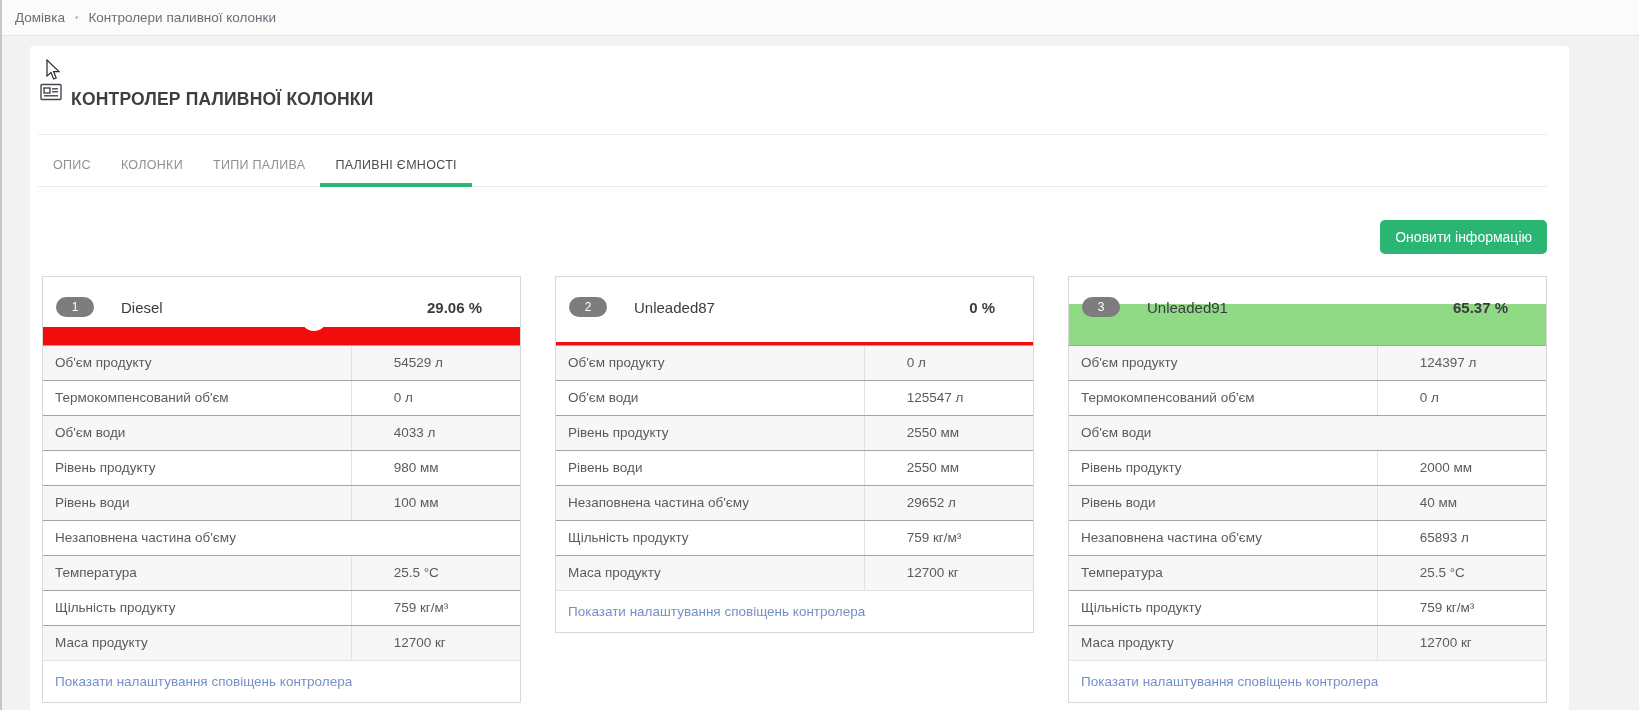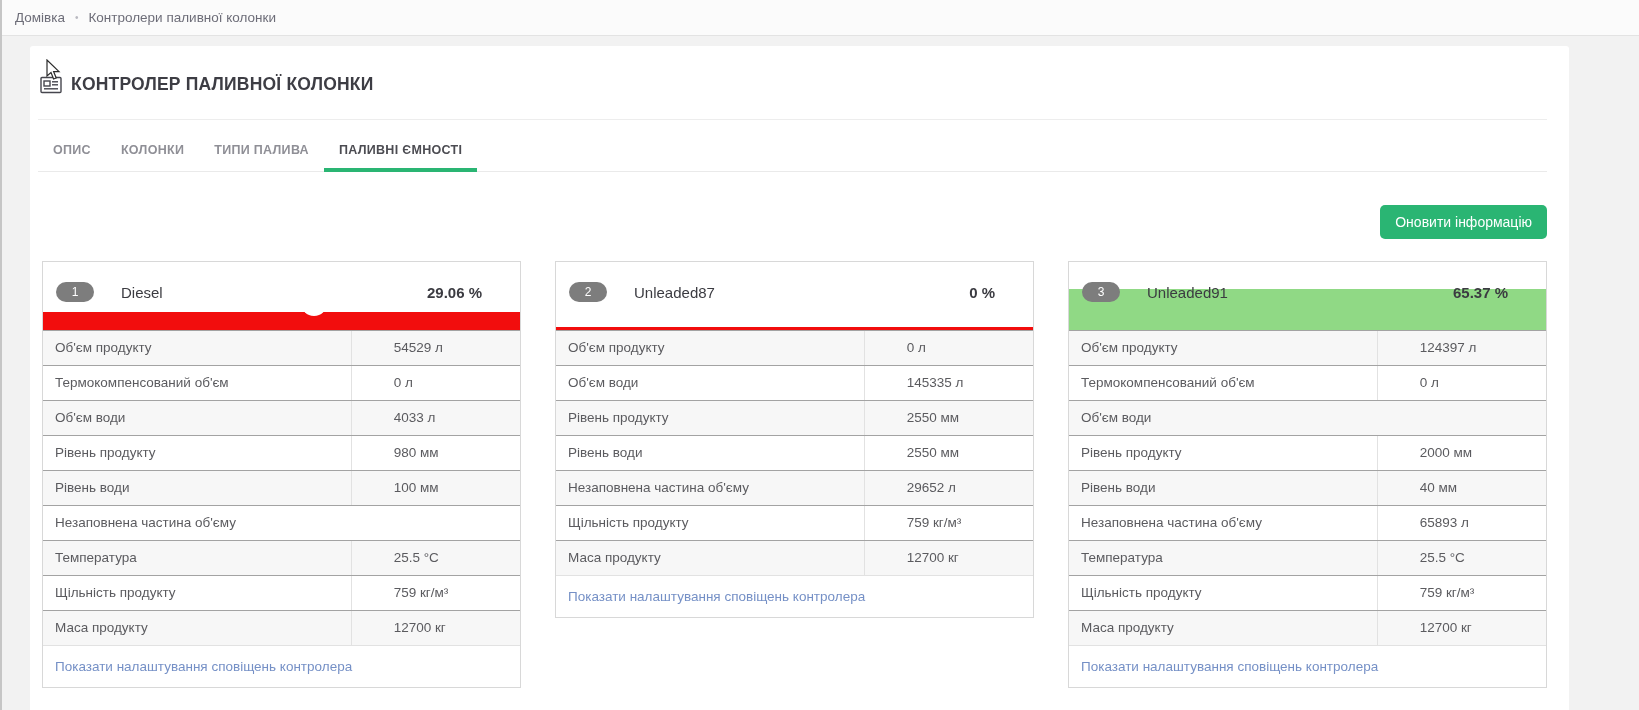--- a/index.html
+++ b/index.html
@@ -29,30 +29,31 @@
   }
   .page-header {
     display: flex; align-items: center; gap: 9px;
     padding: 0 0 24px 2px;
     border-bottom: 1px solid #ededed;
   }
   .title-icon { display: inline-flex; color: #46464e; }
   .page-title {
     font-size: 17.5px; font-weight: 700; color: #3d3d44;
     letter-spacing: 0.2px;
+    margin-top: 15px;
   }
   
   .tabs {
     display: flex; margin-top: 10px;
     border-bottom: 1px solid #eaeaea;
     padding-left: 0;
   }
   .tab {
     padding: 13px 15px 11px; cursor: pointer;
-    font-size: 12.5px; font-weight: 700; color: #8f8f96;
+    font-size: 12.5px; font-weight: 400; color: #8f8f96;
     letter-spacing: 0.3px; border-bottom: 4px solid transparent;
     margin-bottom: -1px;
   }
   .tab.active { color: #4c4c52; border-bottom-color: var(--accent-green); }
   
   .toolbar { display: flex; justify-content: flex-end; margin-top: 33px; }
   .refresh-btn {
     background: var(--accent-green); color: #ffffff;
     border: none; border-radius: 5px;
     font-family: inherit; font-size: 14px;
@@ -190,21 +191,21 @@
         <span class="tank-percent">0 %</span>
       </div>
     </div>
     <div class="rows">
           <div class="row">
     <div class="cell label">Об'єм продукту</div>
     <div class="cell value">0 л</div>
   </div>
           <div class="row">
     <div class="cell label">Об'єм води</div>
-    <div class="cell value">145335 л</div>
+    <div class="cell value">125547 л</div>
   </div>
           <div class="row">
     <div class="cell label">Рівень продукту</div>
     <div class="cell value">2550 мм</div>
   </div>
           <div class="row">
     <div class="cell label">Рівень води</div>
     <div class="cell value">2550 мм</div>
   </div>
           <div class="row">

